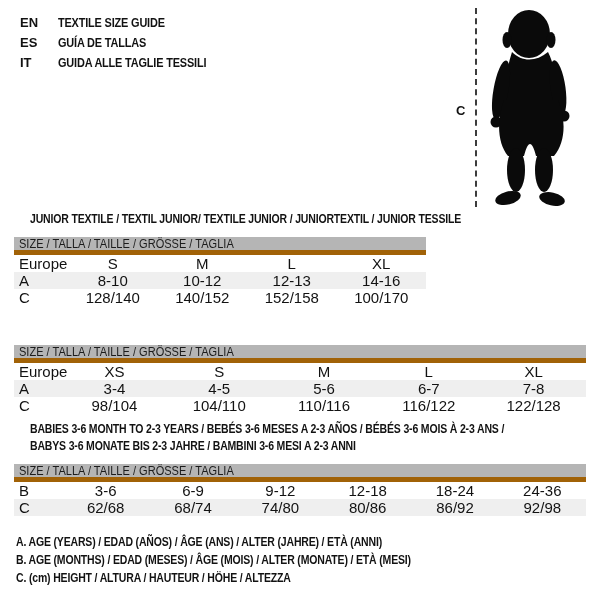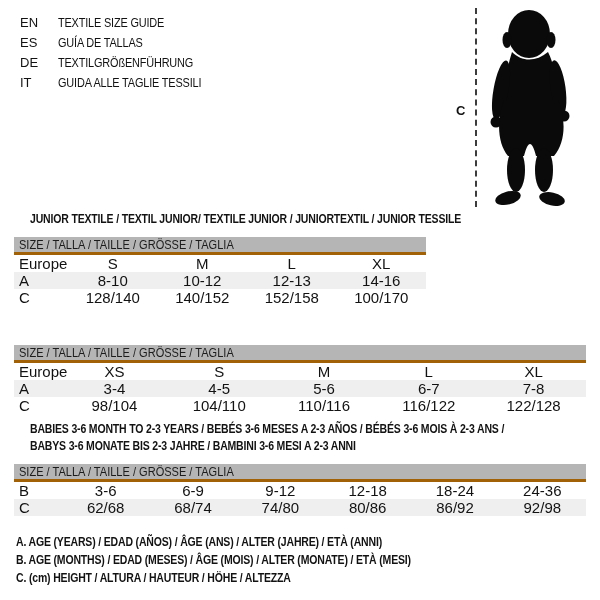--- a/index.html
+++ b/index.html
@@ -6,35 +6,35 @@
   html,body { background:#fff; }
   body { font-family:"Liberation Sans","DejaVu Sans",sans-serif; color:#121212; }
   #stage { position:relative; width:600px; height:600px; background:#fff; overflow:hidden; }
 
   
   .cond { display:inline-block; transform:scaleX(0.84); transform-origin:0 50%; white-space:nowrap; letter-spacing:-0.2px; }
   .cond-mid { display:inline-block; transform:scaleX(0.92); transform-origin:0 50%; white-space:nowrap; }
 
   
   .lang-list { position:absolute; left:20px; top:12px; }
-  .lang-row { display:flex; height:20px; align-items:center; font-weight:normal; font-size:13px; }
+  .lang-row { display:flex; height:20px; align-items:center; font-weight:bold; font-size:13px; }
   .lang-code { width:38px; flex:0 0 38px; }
 
   
   .measure-line { position:absolute; left:475px; top:8px; height:199px; width:0; border-left:2px dashed #3c3c3c; }
   .height-label { position:absolute; left:456px; top:103px; font-weight:bold; font-size:13px; }
   .baby-box { position:absolute; left:482px; top:4px; width:96px; height:204px; }
 
   
   .sec-title { position:absolute; left:30px; font-weight:bold; font-size:12.5px; line-height:17px;text-decoration:underline; }
   .sub-a { font-size:8px; vertical-align:-2px; letter-spacing:0; }
 
   
   .size-table { position:absolute; left:14px; }
-  .size-table .bar { height:18px; background:#b5b5b5; border-bottom:3px solid #a16207;
+  .size-table .bar { height:18px; background:#b5b5b5; border-bottom:5px solid #a16207;
                      display:flex; align-items:center; padding-left:5px; font-size:12px; color:#1c1c1c; }
   .size-table .srow { display:flex; height:17px; align-items:center; font-size:15px; }
   .size-table > div:nth-child(3) { background:#efefef; }
   .rlabel { flex:0 0 auto; padding-left:5px; }
   .t1 .rlabel { width:54px; }
   .t2 .rlabel, .t3 .rlabel { width:48px; }
   .cell { flex:1 1 0; text-align:center; }
 
   
   .legend { position:absolute; left:16px; top:533px; }
@@ -46,24 +46,20 @@
 <div id="stage">
 
   <div class="lang-list">
     <div class="lang-row">
       <span class="lang-code">EN</span>
       <span class="cond">TEXTILE SIZE GUIDE</span>
     </div>
     <div class="lang-row">
       <span class="lang-code">ES</span>
       <span class="cond">GUÍA DE TALLAS</span>
-    </div>
-    <div class="lang-row">
-      <span class="lang-code">DE</span>
-      <span class="cond">TEXTILGRÖßENFÜHRUNG</span>
     </div>
     <div class="lang-row">
       <span class="lang-code">IT</span>
       <span class="cond">GUIDA ALLE TAGLIE TESSILI</span>
     </div>
   </div>
 
   <div class="measure-line"></div>
   <div class="height-label">C</div>
   <div class="baby-box">

